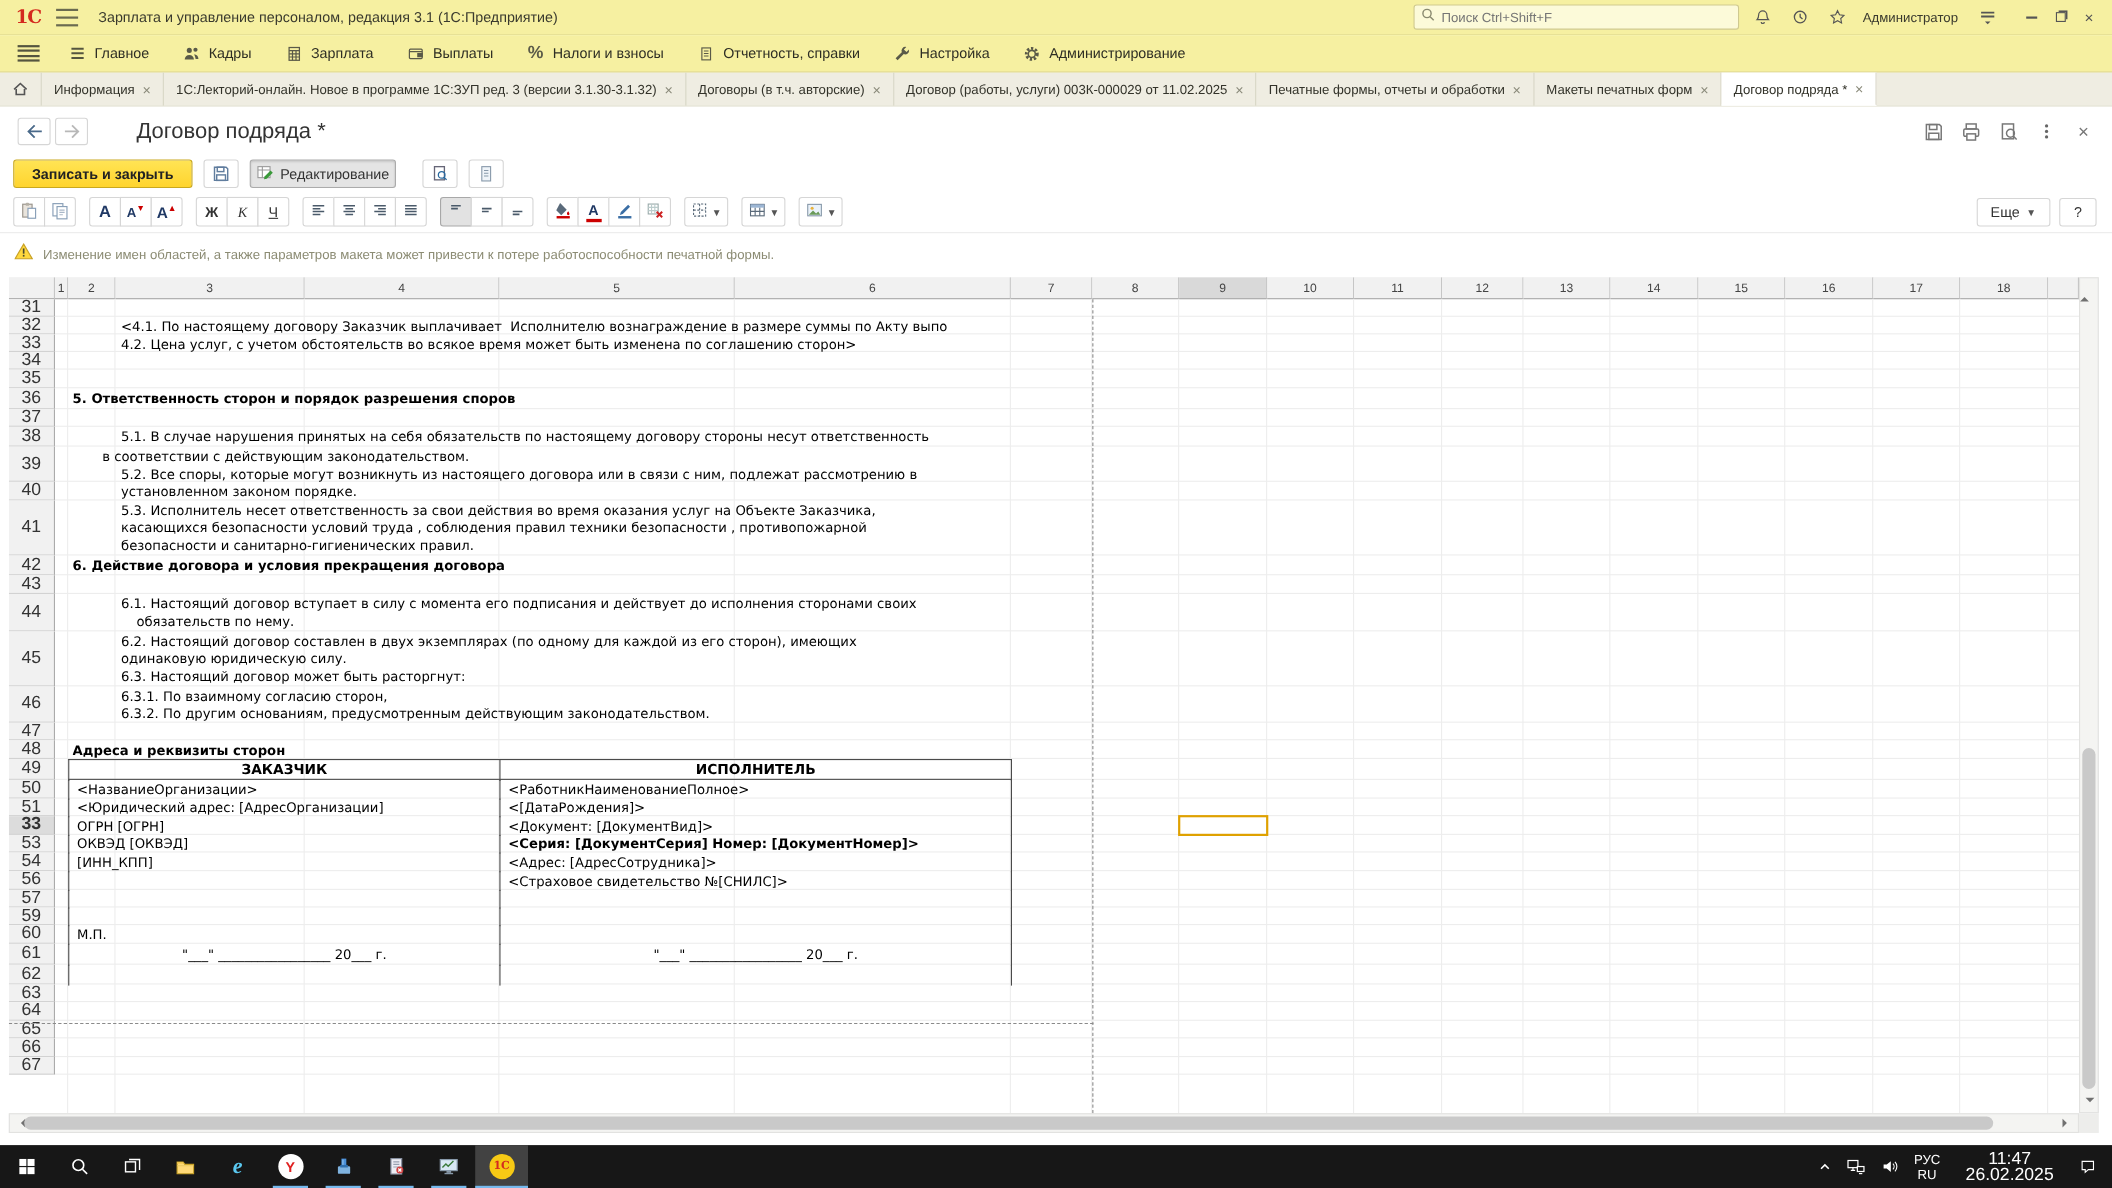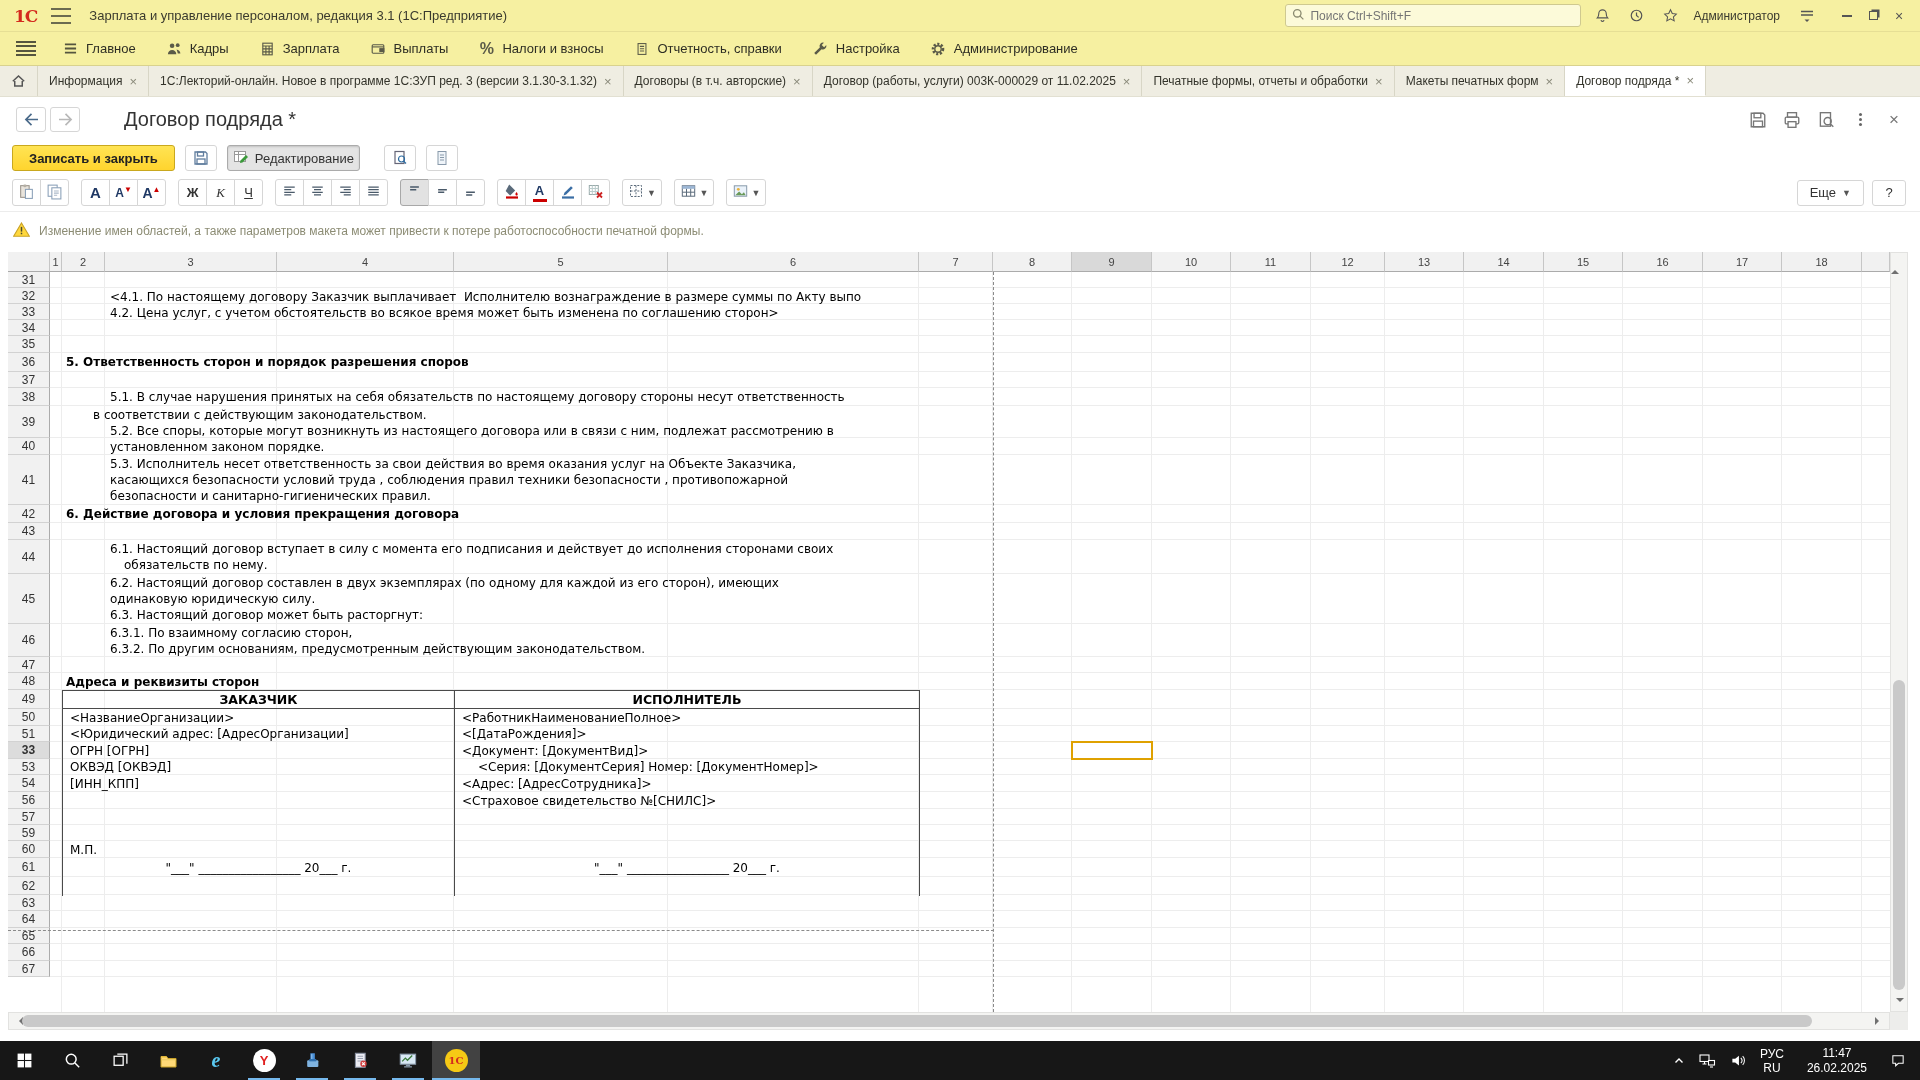--- a/index.html
+++ b/index.html
@@ -87,21 +87,21 @@
 
   
   .sheet { position:absolute; left:8px; top:252px; width:1882px; height:760px; background:#fff; overflow:hidden; }
   .sheet-header { position:absolute; left:0; top:0; height:20px; width:100%; display:flex; background:#F1F1F1; }
   .shc { height:20px; border-right:1px solid #C6C6C6; border-bottom:1px solid #ABABAB; font-size:11px; color:#444;
     display:flex; align-items:center; justify-content:center; background:#F1F1F1; cursor:pointer; overflow:hidden; }
   .shc.hl { background:#D9D9D9; }
   .sheet-body { position:absolute; left:0; top:20px; width:100%; height:740px; }
   .srow { position:relative; width:100%; }
   .gut { position:absolute; left:0; top:0; bottom:0; width:42px; background:#F1F1F1; border-right:1px solid #ABABAB;
-    border-bottom:1px solid #D2D2D2; font-size:12px; color:#333; display:flex; align-items:center; justify-content:center; cursor:pointer; }
+    border-bottom:1px solid #D2D2D2; font-size:16px; color:#333; display:flex; align-items:center; justify-content:center; cursor:pointer; }
   .gut.sel { background:#DCDCDC; font-weight:bold; }
   .vgrid { position:absolute; top:0; bottom:0; width:1px; background:#EDEDED; z-index:0; }
   .hgrid { position:absolute; left:42px; right:0; bottom:0; height:1px; background:#EDEDED; z-index:0; }
   .ln { position:absolute; white-space:pre; font-family:"DejaVu Sans",sans-serif; font-size:12px; color:#000;
     line-height:16px; z-index:1; overflow:hidden; }
   .ln.b { font-weight:bold; }
   .tcell { position:absolute; top:0; bottom:0; white-space:pre; overflow:hidden; font-family:"DejaVu Sans",sans-serif;
     font-size:12px; color:#000; z-index:1; display:flex; align-items:center; }
   .tcell.c { justify-content:center; } .tcell.r { justify-content:flex-end; padding-right:24px; }
   .tcell.b { font-weight:bold; font-size:12.5px; }
@@ -129,21 +129,21 @@
     display:flex; align-items:stretch; }
   .tbtn { width:48px; display:flex; align-items:center; justify-content:center; position:relative; cursor:pointer; }
   .tbtn.running::after { content:""; position:absolute; left:8px; right:8px; bottom:0; height:2px; background:#76B9ED; }
   .tbtn.active { background:#424242; }
   .tbtn.active::after { content:""; position:absolute; left:0; right:0; bottom:0; height:2px; background:#76B9ED; }
   .ticon-round { width:23px; height:23px; border-radius:50%; display:flex; align-items:center; justify-content:center;
     font-weight:bold; font-size:12px; }
   .tray { margin-left:auto; display:flex; align-items:center; }
   .tray .titem { height:100%; display:flex; align-items:center; justify-content:center; padding:0 7px; cursor:pointer; color:#fff; }
   .lang { font-size:12px; color:#fff; text-align:center; line-height:14px; }
-  .clock { font-size:12px; color:#fff; text-align:center; line-height:15px; padding:0 9px; }
+  .clock { font-size:16px; color:#fff; text-align:center; line-height:15px; padding:0 9px; }
 </style>
 </head>
 <body>
 
 <div class="app">
 
   <header class="titlebar">
     <span class="logo">1С</span>
     <span class="tb-burger">
         <i></i>
@@ -718,21 +718,21 @@
           <div class="tcell" style="left: 55px; width: 391px; padding-left: 7px;">ОГРН [ОГРН]</div>
           <div class="tcell" style="left: 447px; width: 464px; padding-left: 7px;">&lt;Документ: [ДокументВид]&gt;</div>
           <div class="tbv" style="left: 54px;"></div>
           <div class="tbv" style="left: 446px;"></div>
           <div class="tbv" style="left: 911px;"></div>
         </div>
         <div class="srow" style="height: 16px;">
           <div class="hgrid"></div>
           <div class="gut">53</div>
           <div class="tcell" style="left: 55px; width: 391px; padding-left: 7px;">ОКВЭД [ОКВЭД]</div>
-          <div class="tcell" style="left: 447px; width: 464px; padding-left: 23px;">&lt;Серия: [ДокументСерия] Номер: [ДокументНомер]&gt;</div>
+          <div class="tcell" style="left: 431px; width: 464px; padding-left: 23px; font-weight: bold;">&lt;Серия: [ДокументСерия] Номер: [ДокументНомер]&gt;</div>
           <div class="tbv" style="left: 54px;"></div>
           <div class="tbv" style="left: 446px;"></div>
           <div class="tbv" style="left: 911px;"></div>
         </div>
         <div class="srow" style="height: 17px; text-align: center;">
           <div class="hgrid"></div>
           <div class="gut">54</div>
           <div class="tcell" style="left: 55px; width: 391px; padding-left: 7px;">[ИНН_КПП]</div>
           <div class="tcell" style="left: 447px; width: 464px; padding-left: 7px;">&lt;Адрес: [АдресСотрудника]&gt;</div>
           <div class="tbv" style="left: 54px;"></div>

